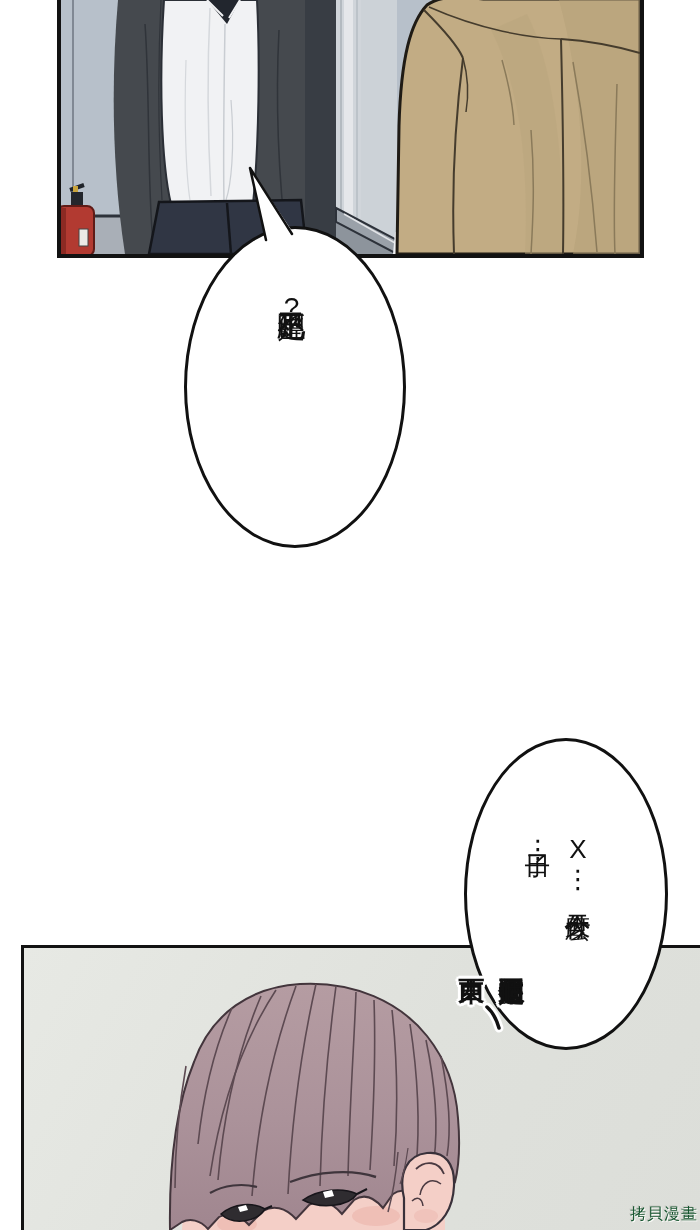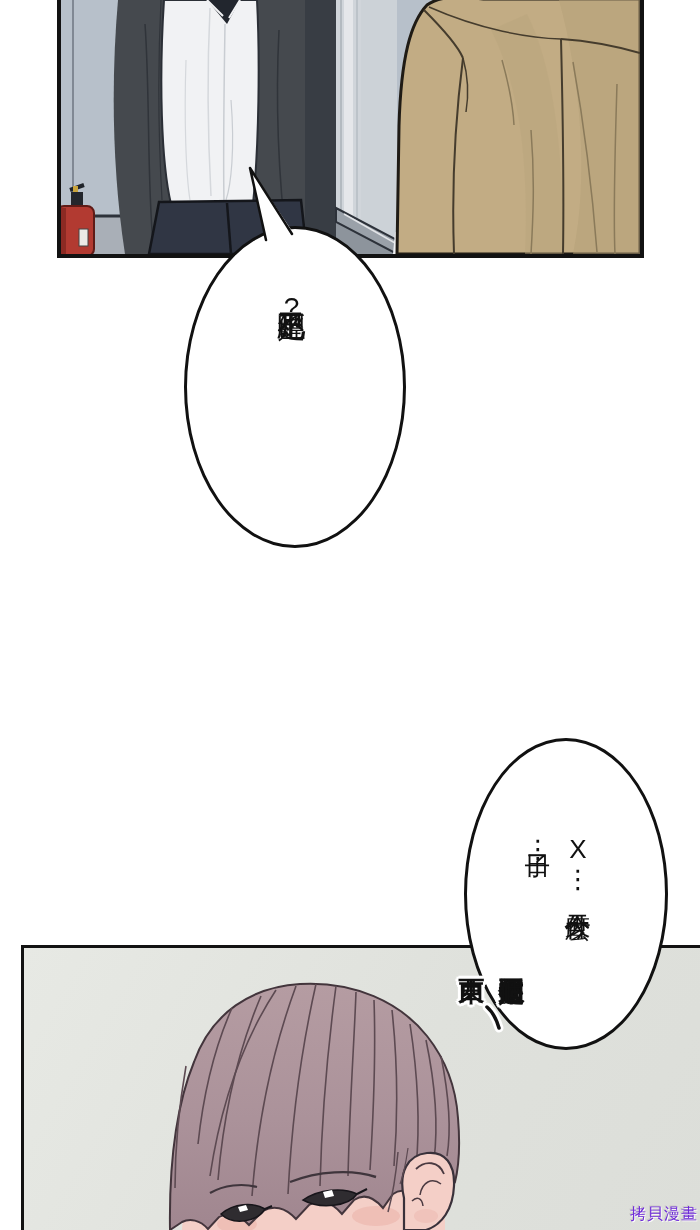--- a/index.html
+++ b/index.html
@@ -40,21 +40,21 @@
   .aside-text{
     left:452px;top:958px;font-size:26px;line-height:40px;height:220px;
     font-weight:700;z-index:6;
     text-shadow:-2px -2px 0 #fff,2px -2px 0 #fff,-2px 2px 0 #fff,2px 2px 0 #fff,
                  0 -3px 0 #fff,0 3px 0 #fff,-3px 0 0 #fff,3px 0 0 #fff;
   }
   .aside-tail{position:absolute;left:480px;top:1002px;z-index:6;}
   
   .watermark{
     position:absolute;left:630px;top:1204px;z-index:7;
-    font-size:16px;letter-spacing:1px;color:#6d28d9;
+    font-size:16px;letter-spacing:1px;color:#14532d;
     text-shadow:1px 1px 0 #fdfdfb,-1px -1px 0 #c9c9c4;
   }
 </style>
 </head>
 <body>
 
 <div class="page">
 
   <div class="panel1">
     <svg width="579" height="254" viewBox="0 0 579 254">

